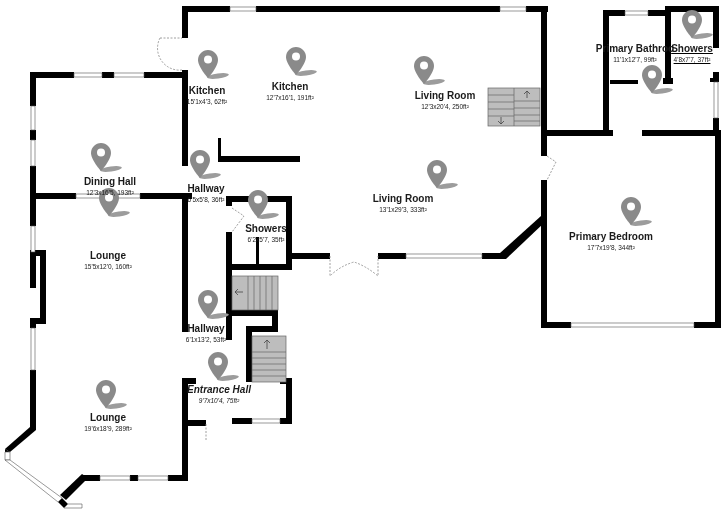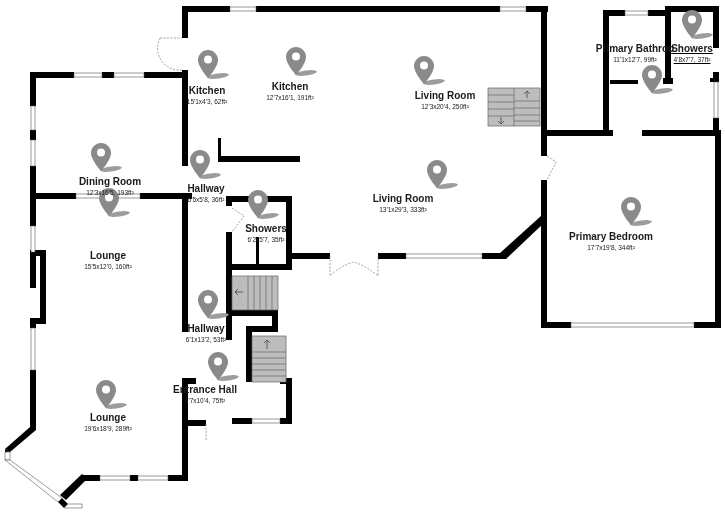--- a/index.html
+++ b/index.html
@@ -199,21 +199,21 @@
 </div>
 <div class="room" style="left:635px; top:43px;">
   <span class="room-name">Primary Bathroo</span>
   <span class="room-dims">11'1x12'7, 99ft²</span>
 </div>
 <div class="room" style="left:692px; top:43px;text-decoration:underline;">
   <span class="room-name">Showers</span>
   <span class="room-dims">4'8x7'7, 37ft²</span>
 </div>
 <div class="room" style="left:110px; top:176px;">
-  <span class="room-name">Dining Room</span>
+  <span class="room-name">Dining Hall</span>
   <span class="room-dims">12'3x16'5, 193ft²</span>
 </div>
 <div class="room" style="left:206px; top:183px;">
   <span class="room-name">Hallway</span>
   <span class="room-dims">6'5x5'8, 36ft²</span>
 </div>
 <div class="room" style="left:403px; top:193px;">
   <span class="room-name">Living Room</span>
   <span class="room-dims">13'1x29'3, 333ft²</span>
 </div>
@@ -226,20 +226,20 @@
   <span class="room-dims">17'7x19'8, 344ft²</span>
 </div>
 <div class="room" style="left:108px; top:250px;">
   <span class="room-name">Lounge</span>
   <span class="room-dims">15'5x12'0, 160ft²</span>
 </div>
 <div class="room" style="left:206px; top:323px;">
   <span class="room-name">Hallway</span>
   <span class="room-dims">6'1x13'2, 53ft²</span>
 </div>
-<div class="room" style="left:205px; top:384px;">
+<div class="room" style="left:219px; top:384px;font-style:italic;">
   <span class="room-name">Entrance Hall</span>
   <span class="room-dims">9'7x10'4, 75ft²</span>
 </div>
 <div class="room" style="left:108px; top:412px;">
   <span class="room-name">Lounge</span>
   <span class="room-dims">19'6x18'9, 289ft²</span>
 </div>
 
 </body></html>

